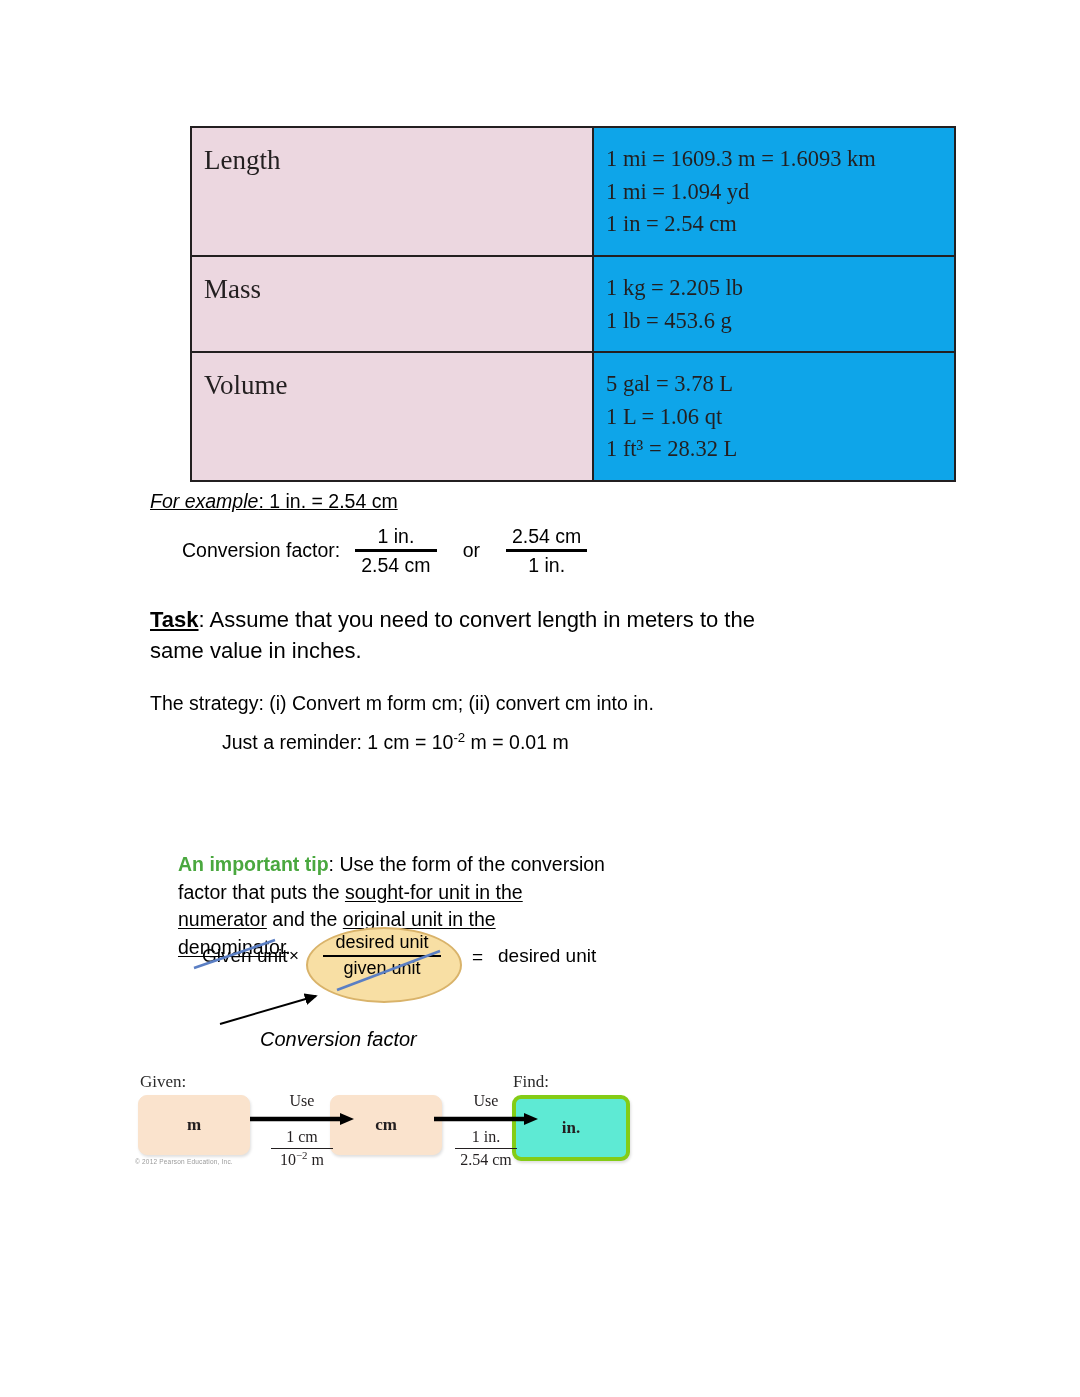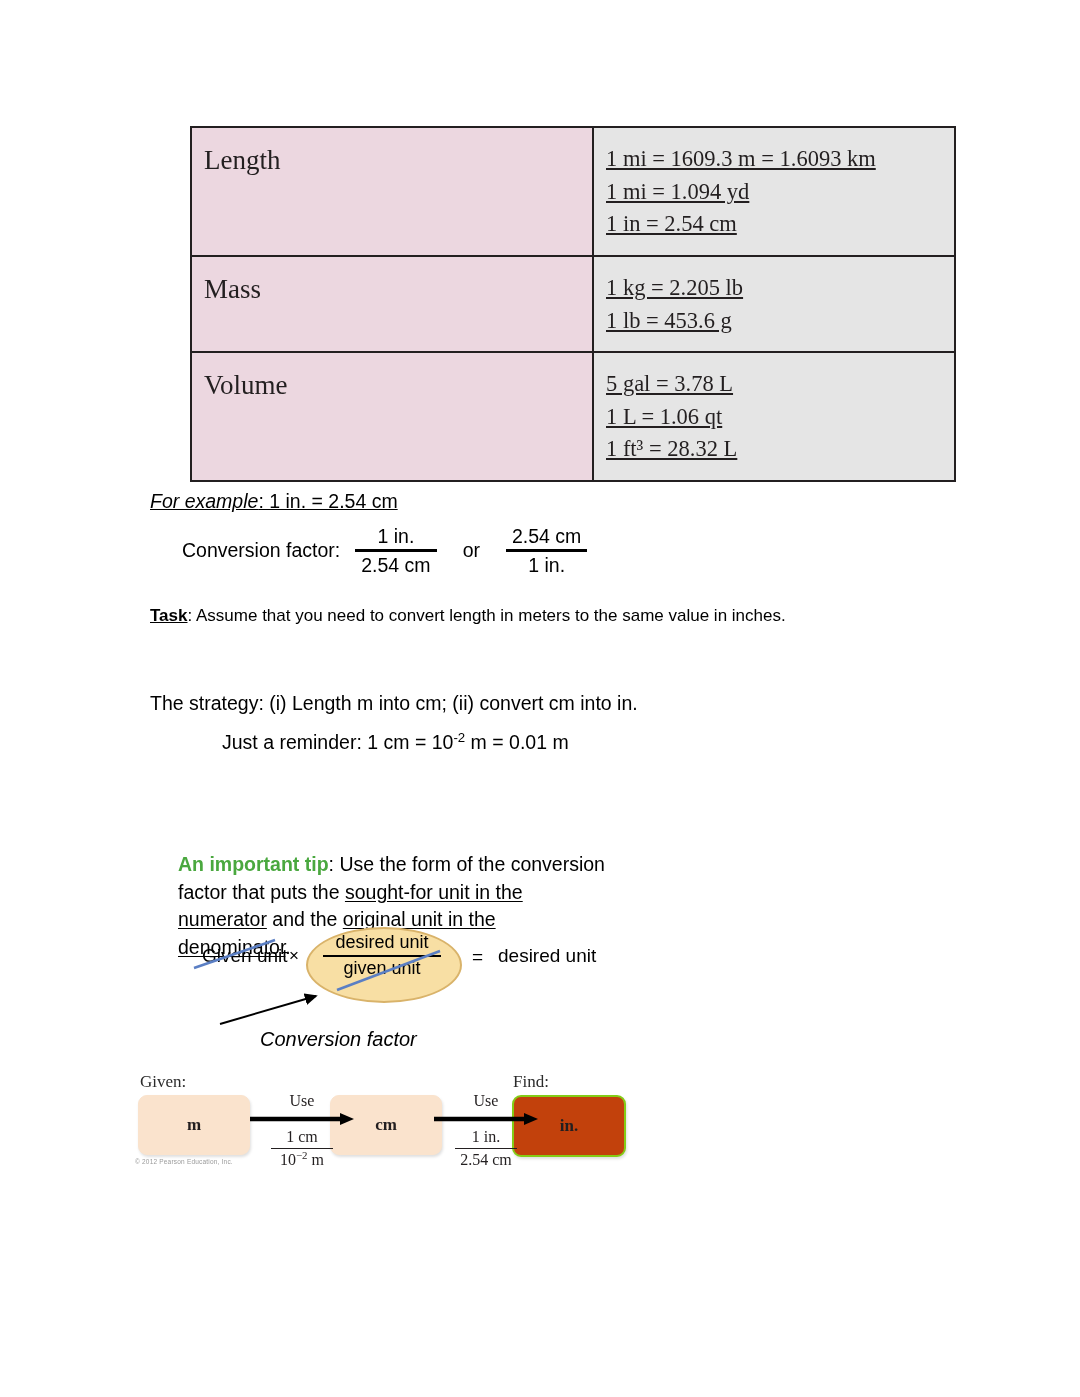--- a/index.html
+++ b/index.html
@@ -34,25 +34,24 @@
     color: #231f20;
   }
   .conv-table td.cat {
     width: 388px;
     background: #ecd7e0;
     font-size: 27px;
     padding: 16px 0 16px 12px;
     line-height: 1.2;
   }
   .conv-table td.vals {
-    background: #e5e5e5;
+    background: #0ea5e9;
     font-size: 22.5px;
     padding: 15px 8px 14px 12px;
     line-height: 1.45;
-    text-decoration: underline;
   }
   .conv-table .vline { display: block; white-space: nowrap; }
 
   
   .block {
     position: absolute;
     font-family: "Liberation Sans", sans-serif;
     color: #000;
   }
   .u { text-decoration: underline; text-underline-offset: 2px; }
@@ -88,21 +87,21 @@
     width: 100%;
     height: 2.5px;
     background: #000;
   }
   .frac .den { padding: 2px 6px 0 6px; }
   #conv-factor-row .orword { margin: 0 26px; }
 
   
   #task-block {
     left: 150px; top: 604px;
-    font-size: 17px;
+    font-size: 22px;
     line-height: 1.42;
     width: 640px;
   }
   #task-block .tasklbl { font-weight: bold; text-decoration: underline; }
 
   
   #strategy-block {
     left: 150px; top: 692px;
     font-size: 19.5px;
     white-space: nowrap;
@@ -225,22 +224,22 @@
     font-size: 17px;
     font-weight: bold;
     color: #231f20;
     box-shadow: 1px 2px 3px rgba(0,0,0,0.13);
   }
   #flow-diagram .fbox.filled {
     background: #fae3cd;
     border: 1px solid #fae3cd;
   }
   #flow-diagram .fbox.hollow {
-    background: #c2410c;
-    border: 2px solid #84cc16;
+    background: #5eead4;
+    border: 4px solid #84cc16;
     text-align: right;
   }
   #flow-diagram #box-m  { left: 8px;   width: 110px; }
   #flow-diagram #box-cm { left: 200px; width: 110px; }
   #flow-diagram #box-in { left: 382px; width: 110px; }
 
   #flow-diagram .step {
     position: absolute;
     top: 22px;
     width: 104px;
@@ -313,21 +312,21 @@
   <span class="orword">or</span>
   <span class="frac">
     <span class="num">2.54 cm</span>
     <span class="bar"></span>
     <span class="den">1 in.</span>
   </span>
 </div>
 
 <div class="block" id="task-block"><span class="tasklbl">Task</span><span>:  Assume that you need to convert length in meters to the same value in inches.</span></div>
 
-<div class="block" id="strategy-block"><span class="stratlbl">The strategy</span><span>:  (i) Length m into cm; (ii) convert cm into in.</span></div>
+<div class="block" id="strategy-block"><span class="stratlbl">The strategy</span><span>:  (i) Convert m form cm; (ii) convert cm into in.</span></div>
 
 <div class="block" id="reminder-block"><span class="remlbl">Just a reminder</span><span>:  1 cm = 10</span><sup>-2</sup><span> m = 0.01 m</span></div>
 
 <div class="block" id="tip-block"><span class="tiplbl">An important tip</span><span>:  Use the form of the conversion factor that puts the </span><span class="u">sought-for unit in the numerator</span><span> and the </span><span class="u">original unit in the denominator</span><span>.</span></div>
 
 <div id="ellipse-diagram">
   <span class="given-unit-text">Given unit</span>
   <span class="times-sign">×</span>
   <div class="ellipse-shape"></div>
   <div class="ell-frac">

